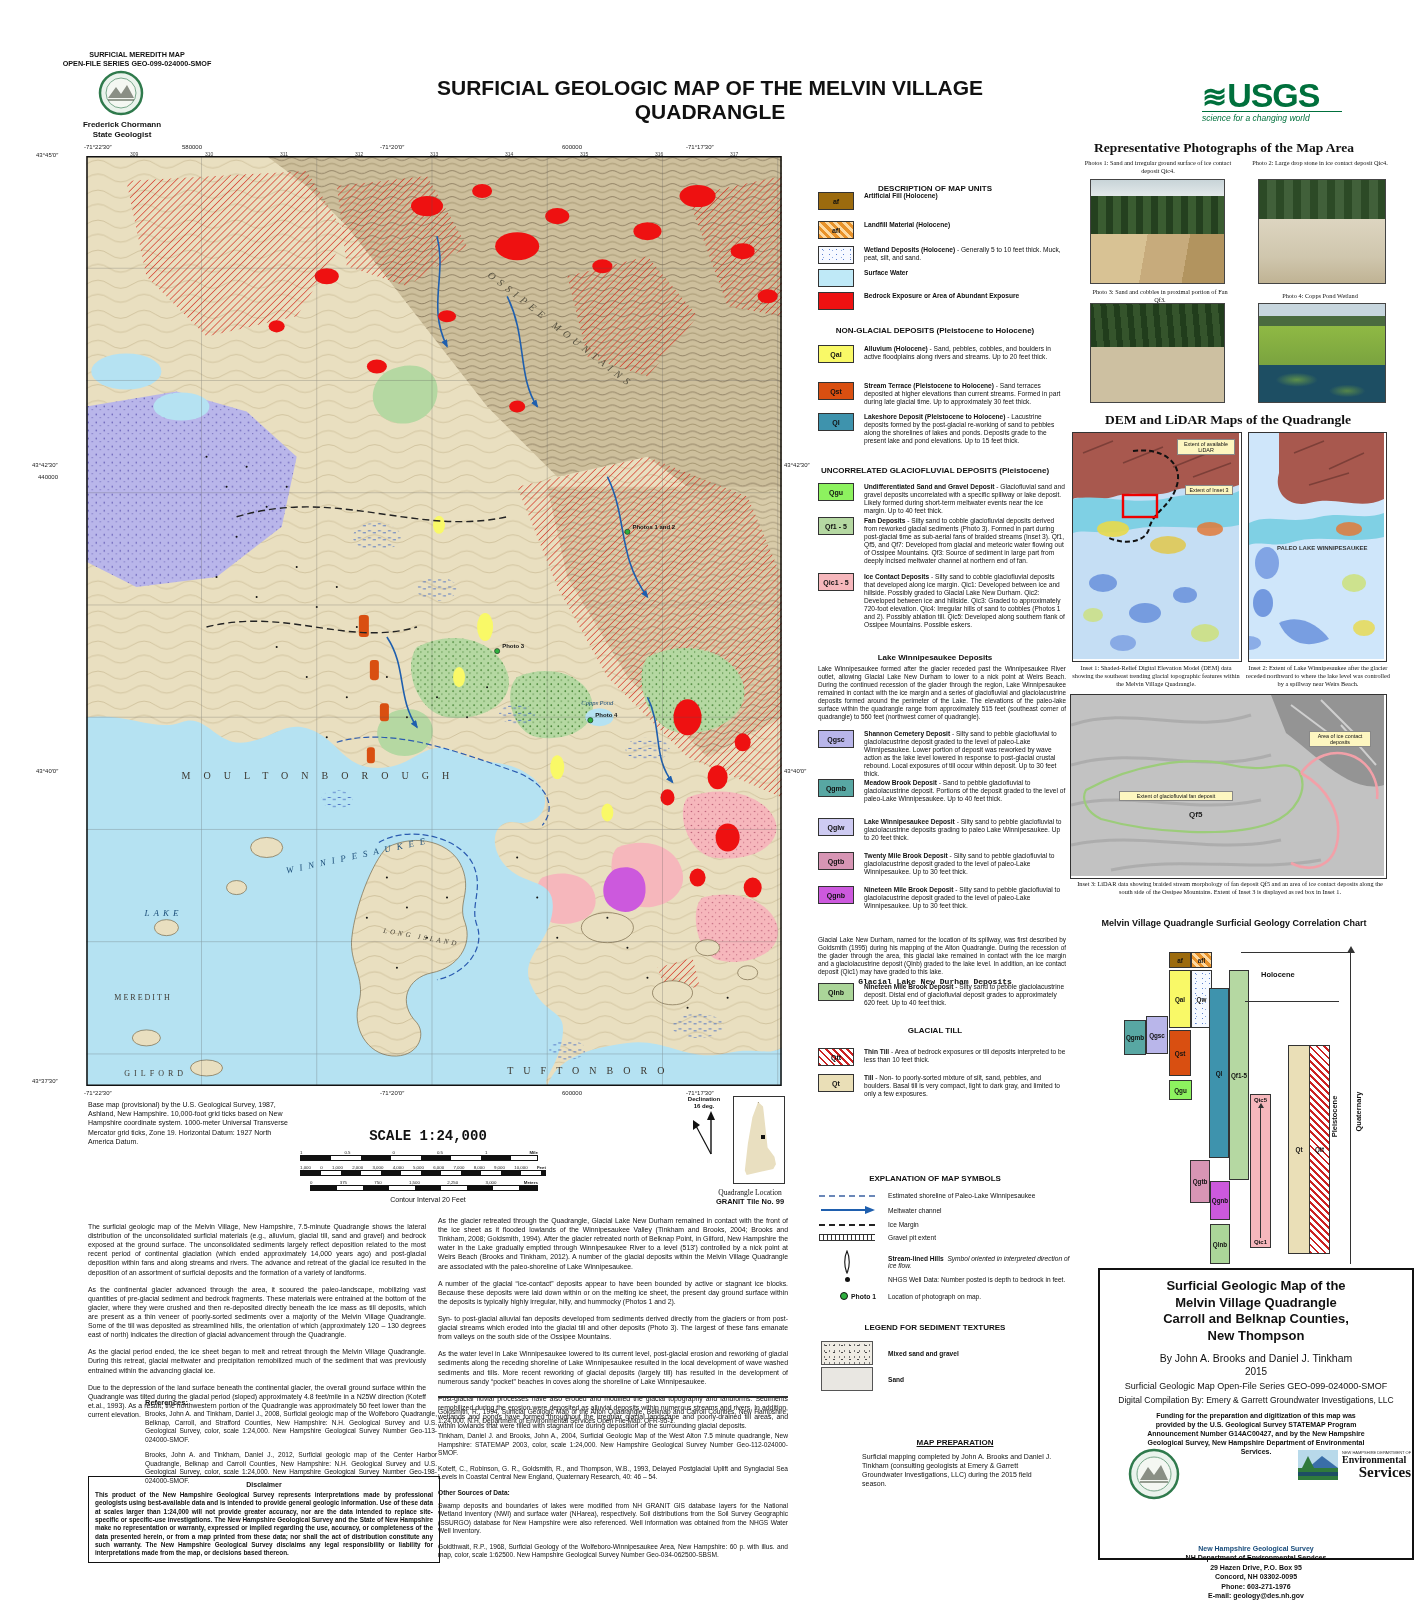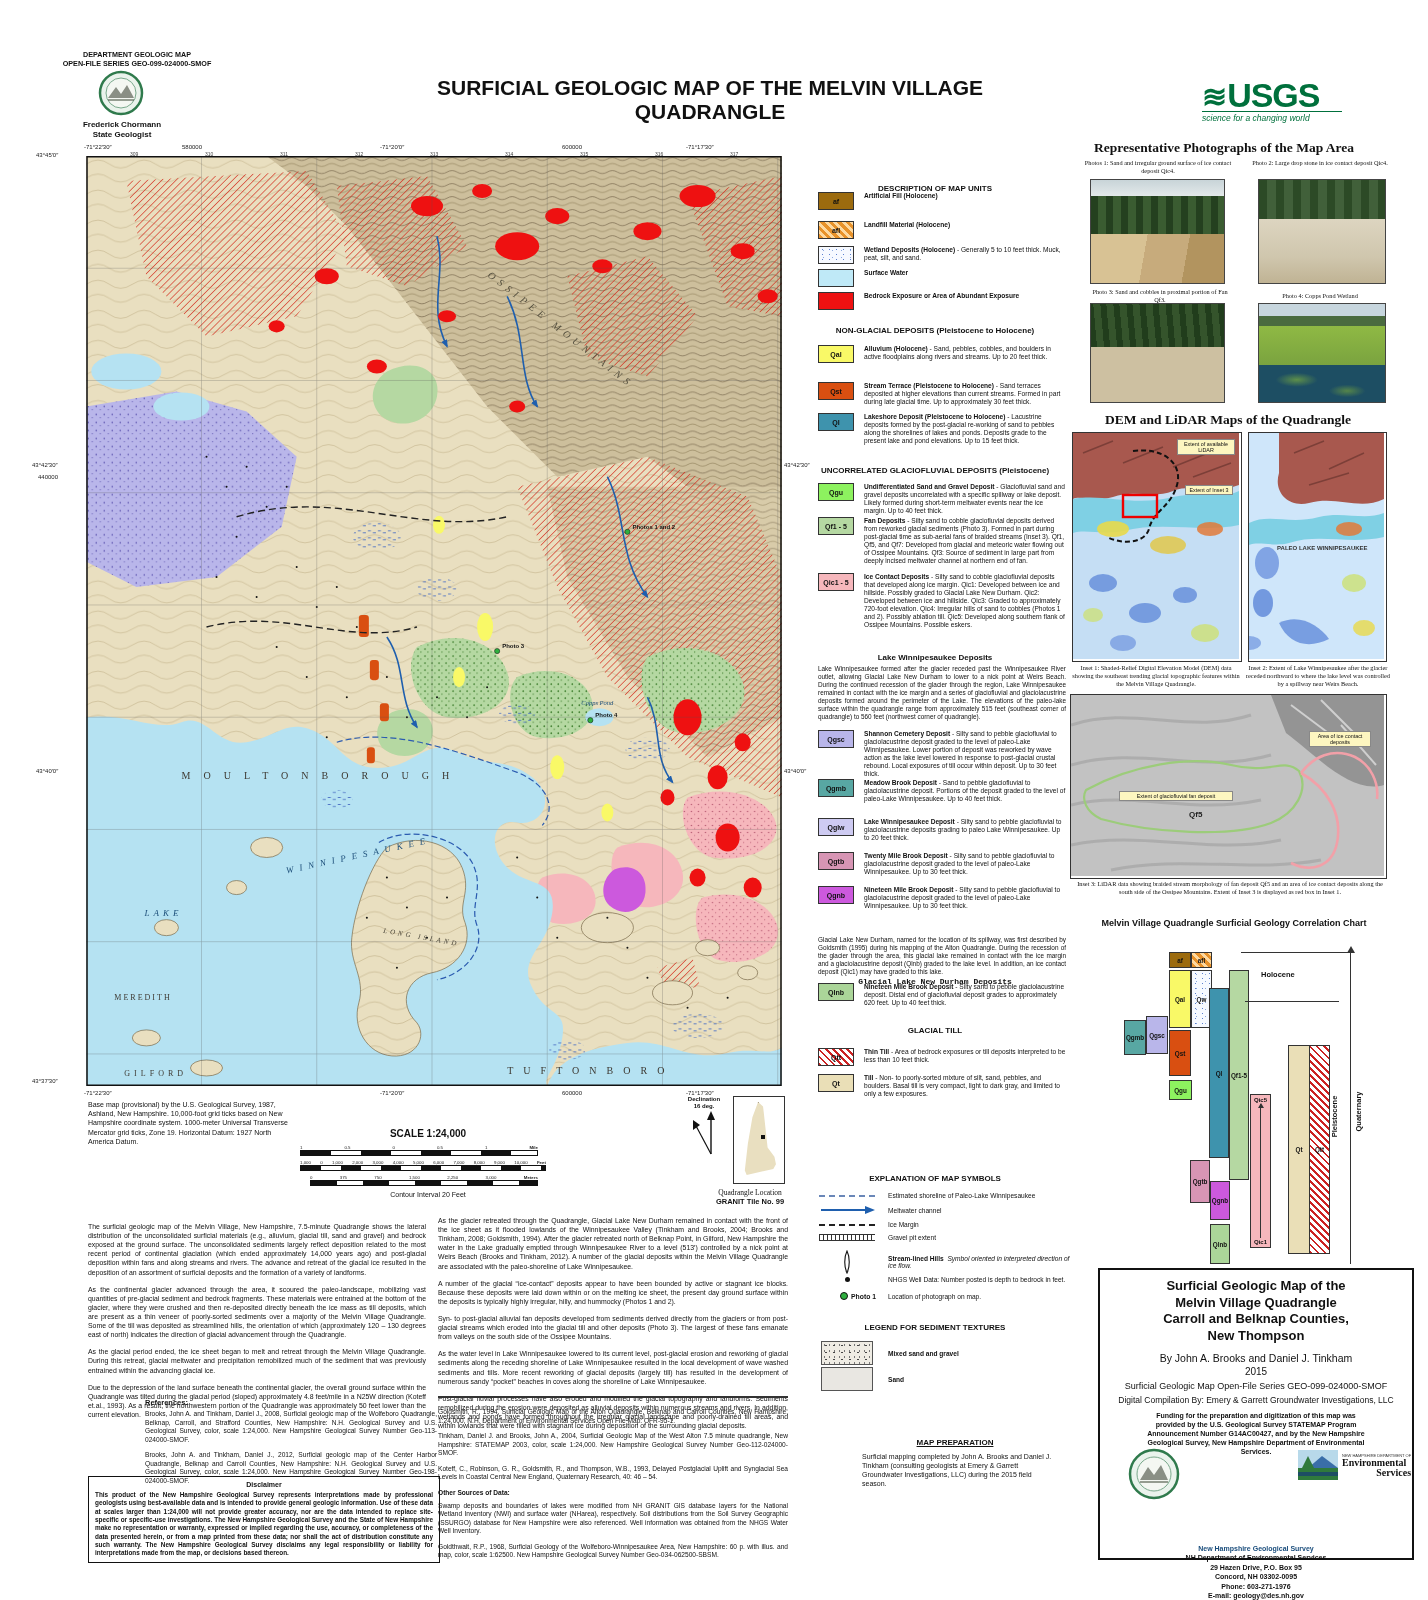--- a/index.html
+++ b/index.html
@@ -36,21 +36,21 @@
   .refs p{margin:0 0 7px 0;}
   .geo-col{font-size:6.9px;line-height:1.32;text-align:justify;}
   .geo-col p{margin:0 0 8px 0;}
 </style>
 </head>
 <body>
 
 <div id="poster">
 
   <div class="abs b c" style="left:62px;top:50px;width:150px;font-size:7.2px;line-height:1.3;">
-    <div>DEPARTMENT GEOLOGIC MAP</div>
+    <div>SURFICIAL MEREDITH MAP</div>
     <div>OPEN-FILE SERIES GEO-099-024000-SMOF</div>
   </div>
   <div class="abs" style="left:98px;top:70px;">
     <svg width="46" height="46" viewBox="0 0 46 46">
       <circle cx="23" cy="23" r="21" fill="#eaf3ec" stroke="#2f7a4c" stroke-width="2.5"></circle>
       <circle cx="23" cy="23" r="15" fill="#f4f7f2" stroke="#7aa98c" stroke-width="1"></circle>
       <path d="M10,28 L18,17 L23,24 L29,15 L36,28 Z" fill="#8a8f85"></path>
       <path d="M10,30 H36" stroke="#55604f" stroke-width="1.2"></path>
     </svg>
   </div>
@@ -351,21 +351,21 @@
         </g>
 
         <rect x="0.75" y="0.75" width="692.5" height="926.5" fill="none" stroke="#111" stroke-width="1.5"></rect>
       </svg>
     </div>
   </div>
 
   <div class="abs" style="left:88px;top:1100px;width:208px;font-size:7px;line-height:1.32;">Base map (provisional) by the U.S. Geological Survey, 1987, Ashland, New Hampshire.  10,000-foot grid ticks based on New Hampshire coordinate system.  1000-meter Universal Transverse Mercator grid ticks, Zone 19.  Horizontal Datum: 1927 North America Datum.</div>
 
   <div class="abs" style="left:300px;top:1128px;width:260px;">
-    <div class="b c" style="font-size:10px;width:220px;margin-left:18px;">SCALE   1:24,000</div>
+    <div class="b c" style="font-size:14px;width:220px;margin-left:18px;font-family:Liberation Mono, monospace;">SCALE   1:24,000</div>
     <div style="margin-top:6px;width:238px;">
       <div class="ticksrow">
         <span>1</span>
           <span>0.5</span>
           <span>0</span>
           <span>0.5</span>
           <span>1</span>
           <span class="b">Mile</span>
       </div>
       <div class="sbar"></div>
@@ -723,21 +723,21 @@
         <rect width="40" height="18" fill="#b8d9ea"></rect>
         <path d="M10,18 L24,6 L40,18 Z" fill="#3a6ea8"></path>
         <path d="M4,18 L10,6 L16,18 Z" fill="#2f7a3c"></path>
         <rect y="18" width="40" height="4" fill="#2f7a3c"></rect>
         <rect y="22" width="40" height="4" fill="#1d4e63"></rect>
         <rect y="26" width="40" height="4" fill="#2f7a3c"></rect>
       </svg>
       <div>
         <div style="font-size:4px;color:#333;">NEW HAMPSHIRE DEPARTMENT OF</div>
         <div class="serif b" style="font-size:10px;line-height:1;">Environmental</div>
-        <div class="serif b" style="font-size:10px;line-height:1;text-align:right;">Services</div>
+        <div class="serif b" style="font-size:15px;line-height:1;text-align:right;">Services</div>
       </div>
     </div>
     <div class="b c" style="font-size:7px;line-height:1.35;margin-top:88px;">
       <div style="color:#1a4d7c;">New Hampshire Geological Survey</div>
       <div>NH Department of Environmental Services</div>
       <div>29 Hazen Drive, P.O. Box 95</div>
       <div>Concord, NH  03302-0095</div>
       <div>Phone: 603-271-1976</div>
       <div>E-mail: geology@des.nh.gov</div>
     </div>

